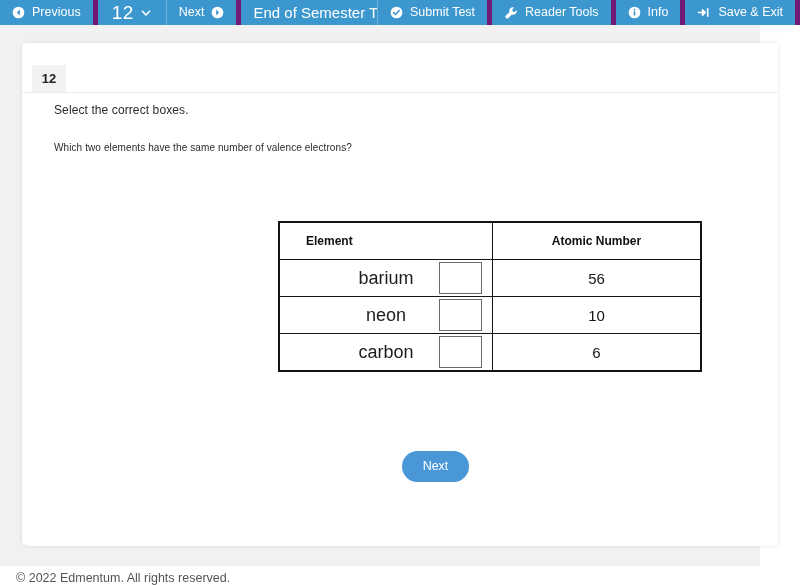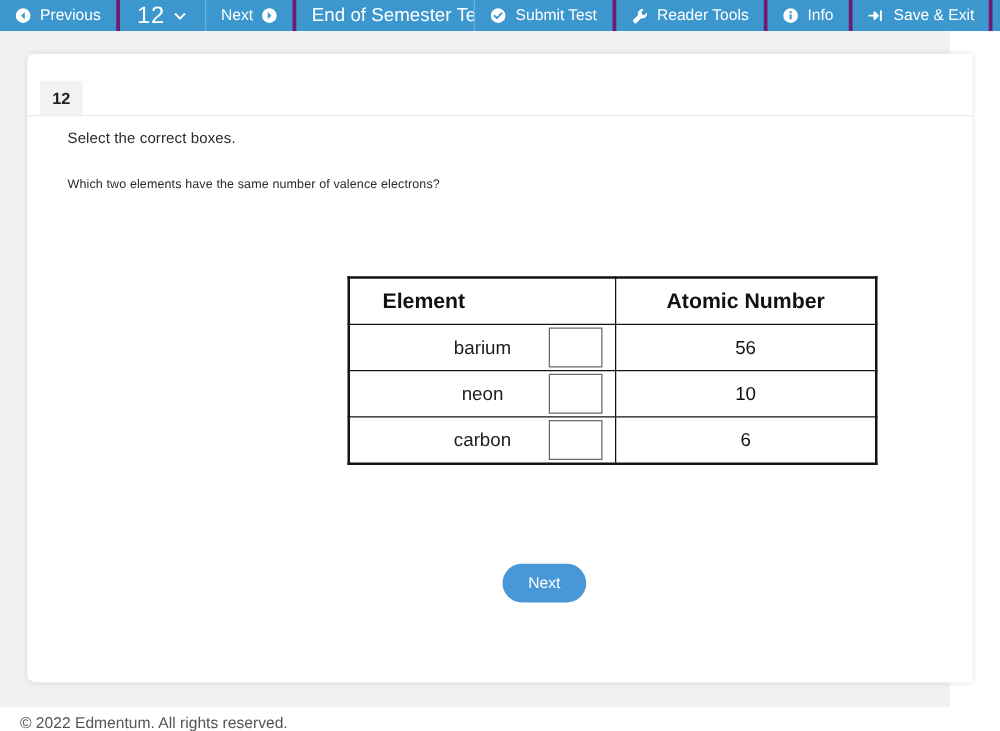--- a/index.html
+++ b/index.html
@@ -24,21 +24,21 @@
     color: #ffffff;
     font-size: 12.5px;
     position: relative;
     overflow: hidden;
   }
   .tb-item {
     display: flex;
     align-items: center;
     gap: 7px;
     padding: 0 12px;
-    border-right: 3px solid #701a75;
+    border-right: 5px solid #701a75;
     white-space: nowrap;
     cursor: pointer;
     color: #ffffff;
   }
   .tb-item:first-child { border-left: none; }
   .tb-label { line-height: 1; }
   .tb-page {
     display: flex;
     align-items: center;
     gap: 6px;
@@ -161,32 +161,32 @@
   table.data th,
   table.data td {
     border: 1.5px solid #141414;
     padding: 0;
     text-align: center;
   }
   .col-el  { width: 186px; }
   .col-at  { width: 207px; }
   th.hd {
     height: 36px;
-    font-size: 17px;
+    font-size: 12px;
     font-weight: bold;
     text-align: center;
     color: #111111;
     margin-left: 45px;
   }
   th.hd.left-hd { text-align: left; padding-left: 26px; }
   td.el-cell {
     height: 36px;
     position: relative;
     padding-left: 26px;
-    font-size: 15px;
+    font-size: 18px;
     color: #1c1c1c;
     vertical-align: middle;
   }
   td.num-cell {
     height: 36px;
     text-align: center;
     font-size: 15px;
     color: #141414;
     vertical-align: middle;
   }

